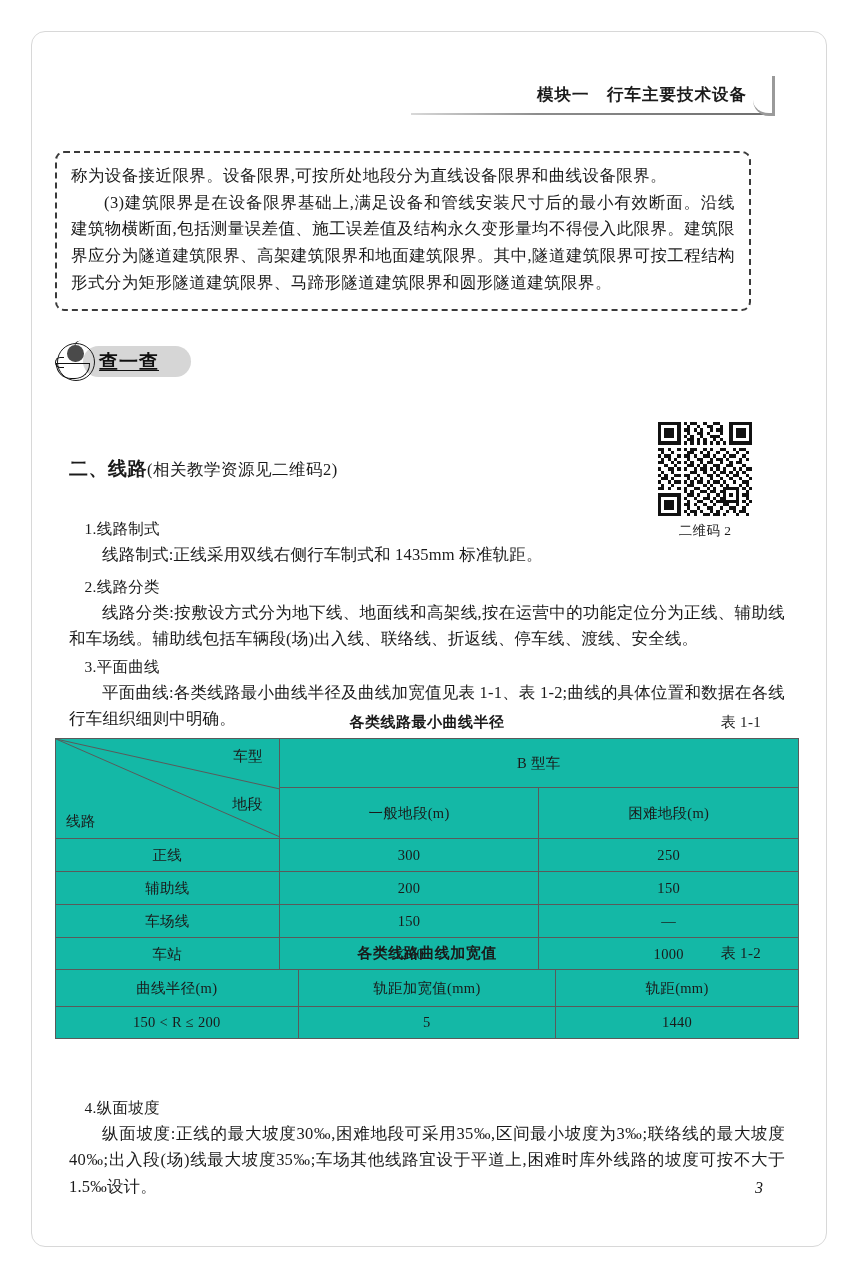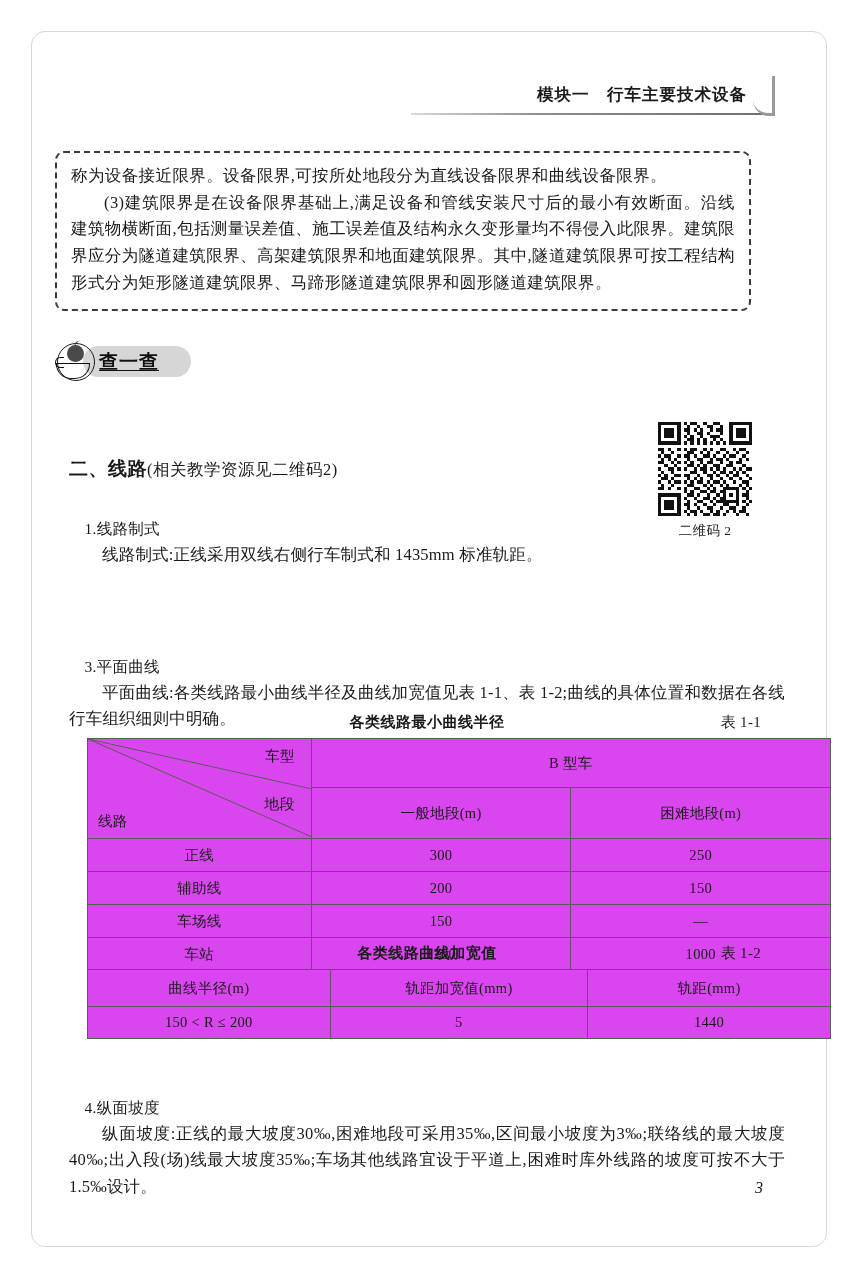--- a/index.html
+++ b/index.html
@@ -275,22 +275,21 @@
     right: 38px;
     font-size: 15px;
     font-family: "Liberation Serif", "DejaVu Serif", serif;
     font-weight: normal;
     letter-spacing: 0.3px;
   }
   table.doc-table {
     position: absolute;
     border-collapse: collapse;
     font-size: 14.5px;
-    background: #d946ef;
-    margin-left: 32px;
+    background: #14b8a6;
   }
   table.doc-table td {
     border: 1px solid #5a5a5a;
     text-align: center;
     padding: 0;
     letter-spacing: 0.3px;
   }
   .corner-cell {
     position: relative;
     height: 98px;
@@ -597,20 +596,24 @@
       </g>
     </svg>
     <div class="qr-caption">二维码 2</div>
   </div>
 
   <div class="body-block" style="top:447px;">
     <p class="sub">1.线路制式</p>
     <p class="para narrow">线路制式:正线采用双线右侧行车制式和 1435mm 标准轨距。</p>
   </div>
 
+  <div class="body-block" style="top:505px;">
+    <p class="sub">2.线路分类</p>
+    <p class="para">线路分类:按敷设方式分为地下线、地面线和高架线,按在运营中的功能定位分为正线、辅助线和车场线。辅助线包括车辆段(场)出入线、联络线、折返线、停车线、渡线、安全线。</p>
+  </div>
 
   <div class="body-block" style="top:585px;">
     <p class="sub">3.平面曲线</p>
     <p class="para">平面曲线:各类线路最小曲线半径及曲线加宽值见表 1-1、表 1-2;曲线的具体位置和数据在各线行车组织细则中明确。</p>
   </div>
 
   <div class="tbl-caption" style="top:665px;">
     <span>各类线路最小曲线半径</span>
     <span class="tbl-number">表 1-1</span>
   </div>

